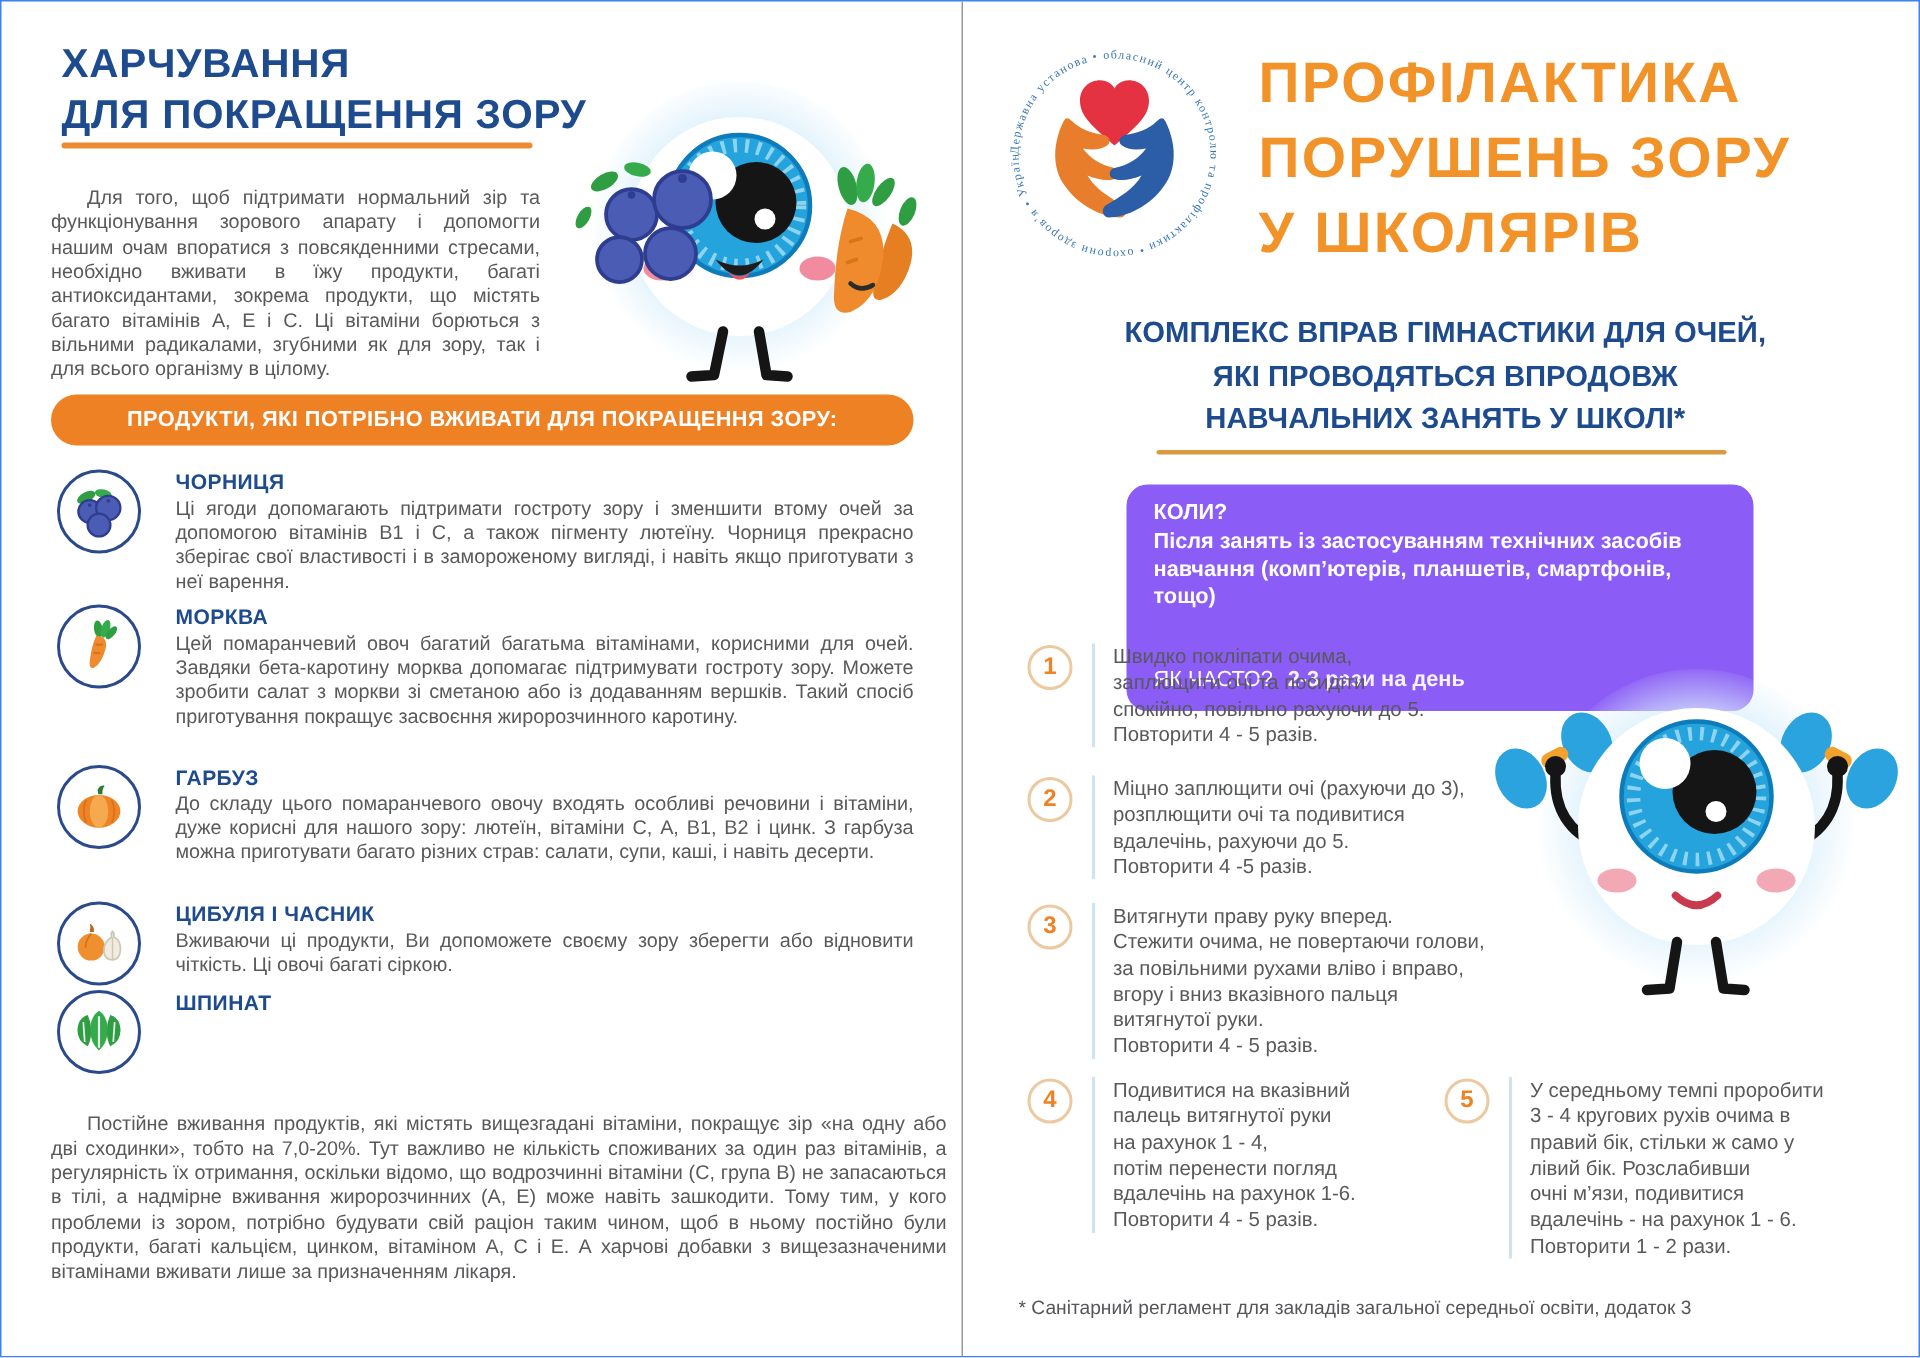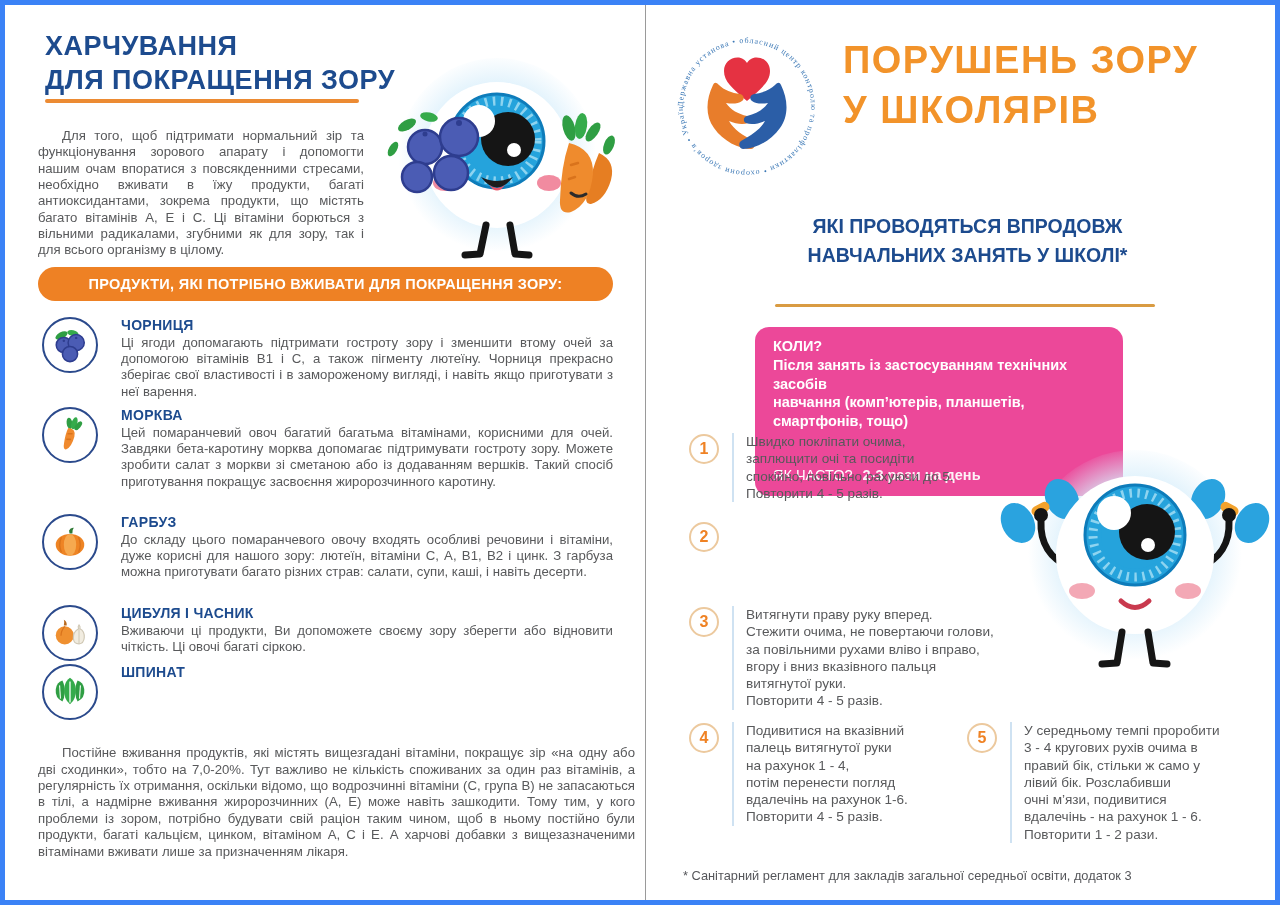--- a/index.html
+++ b/index.html
@@ -1,18 +1,18 @@
 <!DOCTYPE html>
 <html><head>
 <meta charset="utf-8">
 <style>
   html,body { margin:0; padding:0; background:#ffffff; }
   .sheet {
     position:relative; width:1280px; height:905px; background:#ffffff;
-    border:5px solid #3b82f6; box-sizing:border-box; overflow:hidden;
+    border:1px solid #3b82f6; box-sizing:border-box; overflow:hidden;
     font-family:"Liberation Sans", sans-serif; color:#58595b;
   }
   .divider { position:absolute; left:640px; top:0; width:1px; height:100%; background:#9a9a9a; }
 
   
   .lp-title { position:absolute; left:40px; top:24px; color:#1d4b8e; font-size:27px; font-weight:800; line-height:34px; letter-spacing:0.5px; }
   .lp-underline { position:absolute; left:40px; top:94px; width:314px; height:4px; background:#ec8b33; border-radius:2px; }
   .lp-intro { position:absolute; left:33px; top:110px; width:326px; font-size:13.2px; line-height:16.3px; text-align:justify; text-indent:24px; color:#58595b; }
   .lp-banner {
     position:absolute; left:33px; top:262px; width:575px; height:34px; box-sizing:border-box;
@@ -29,22 +29,22 @@
   #item-0 { top:312px; } #item-1 { top:402px; } #item-2 { top:509px; } #item-3 { top:600px; } #item-4 { top:659px; }
   .lp-outro { position:absolute; left:33px; top:727px; width:597px; font-size:13.2px; line-height:16.4px; text-align:justify; text-indent:24px; color:#58595b; }
   .mascot1 { position:absolute; left:368px; top:52px; }
 
   
   .rp-logo { position:absolute; left:666px; top:26px; }
   .rp-title { position:absolute; left:838px; top:30px; color:#f2932a; font-size:38px; font-weight:800; line-height:50px; letter-spacing:1.5px; }
   .rp-subtitle { position:absolute; left:645px; top:207px; width:635px; text-align:center; color:#1d4b8e; font-size:19.5px; font-weight:800; line-height:28.5px; }
   .rp-subline { position:absolute; left:770px; top:299px; width:380px; height:3px; background:#d99b42; border-radius:2px; }
   .when-box {
-    position:absolute; left:750px; top:322px; width:368px; box-sizing:border-box;
-    background:#ec4899; border-radius:14px; padding:11px 18px 13px 18px; color:#ffffff;
+    position:absolute; left:750px; top:322px; width:418px; box-sizing:border-box;
+    background:#8b5cf6; border-radius:14px; padding:11px 18px 13px 18px; color:#ffffff;
   }
   .when-label { font-size:14.5px; font-weight:800; }
   .when-text { font-size:14.5px; font-weight:700; line-height:18.5px; margin:2px 0 10px 0; white-space:pre-line; }
   .freq-line { display:flex; gap:10px; align-items:baseline; }
   .freq-label { font-size:14.5px; font-weight:400; }
   .freq-text { font-size:14.5px; font-weight:600; opacity:0.93;margin-top:27px; }
   .exercise { position:absolute; display:flex; align-items:flex-start; gap:13px; }
   .ex-num {
     flex:0 0 auto; width:30px; height:30px; border-radius:50%; border:2px solid #ecc99e; box-sizing:border-box;
     color:#ef8224; font-weight:800; font-size:16px; display:flex; align-items:center; justify-content:center; margin-top:1px; background:#fff;
@@ -215,25 +215,27 @@
       <circle cx="76" cy="76" r="75" fill="#ffffff"></circle>
       <text font-size="8" fill="#3a77b5" letter-spacing="1" font-family="Liberation Serif, serif">
         <textPath href="#ringPath">Державна установа • обласний центр контролю та профілактики • охорони здоров’я • Україні</textPath>
       </text>
       <path d="M76 70 C 61 57 53 50.5 53 40 C 53 32 59 26.5 66.5 26.5 C 71 26.5 74.5 29 76 32 C 77.5 29 81 26.5 85.5 26.5 C 93 26.5 99 32 99 40 C 99 50.5 91 57 76 70 Z" fill="#e53242"></path>
       <path fill="#e87d2b" d="M42 54 C 35 68 34 85 43 97 C 52 110 68 118 80 118 C 84 118 85 112 82 110 C 72 104 63 99 58 90 C 65 93 72 94 77 92 C 80 91 80 86 76 85 C 67 83 60 79 55 72 C 61 73 67 73 71 70 C 74 68 73 64 69 63 C 61 62 53 59 48 54 C 45 51 43.5 51 42 54 Z"></path>
       <path fill="#2b5ea7" d="M110 54 C 117 68 118 85 109 97 C 100 110 84 118 72 118 C 68 118 67 112 70 110 C 80 104 89 99 94 90 C 87 93 80 94 75 92 C 72 91 72 86 76 85 C 85 83 92 79 97 72 C 91 73 85 73 81 70 C 78 68 79 64 83 63 C 91 62 99 59 104 54 C 107 51 108.5 51 110 54 Z"></path>
     </svg>
 
     <div class="rp-title">
+      <div>ПРОФІЛАКТИКА</div>
       <div>ПОРУШЕНЬ ЗОРУ</div>
       <div>У ШКОЛЯРІВ</div>
     </div>
 
     <div class="rp-subtitle">
+      <div>КОМПЛЕКС ВПРАВ ГІМНАСТИКИ ДЛЯ ОЧЕЙ,</div>
       <div>ЯКІ ПРОВОДЯТЬСЯ ВПРОДОВЖ</div>
       <div>НАВЧАЛЬНИХ ЗАНЯТЬ У ШКОЛІ*</div>
     </div>
     <div class="rp-subline"></div>
 
     <div class="when-box">
       <div class="when-label">КОЛИ?</div>
       <div class="when-text">Після занять із застосуванням технічних засобів
 навчання (комп’ютерів,  планшетів, смартфонів, тощо)</div>
       <div class="freq-line">
@@ -277,20 +279,24 @@
 
     <div class="exercise" id="ex-1">
       <div class="ex-num">1</div>
       <div class="ex-text">Швидко покліпати очима,
 заплющити очі та посидіти
 спокійно, повільно рахуючи до 5.
 Повторити 4 - 5 разів.</div>
     </div>
     <div class="exercise" id="ex-2">
       <div class="ex-num">2</div>
+      <div class="ex-text">Міцно заплющити очі (рахуючи до 3),
+розплющити очі та подивитися
+вдалечінь, рахуючи до 5.
+Повторити 4 -5 разів.</div>
     </div>
     <div class="exercise" id="ex-3">
       <div class="ex-num">3</div>
       <div class="ex-text">Витягнути праву руку вперед.
 Стежити очима, не повертаючи голови,
 за повільними рухами вліво і вправо,
 вгору і вниз вказівного пальця
 витягнутої руки.
 Повторити 4 - 5 разів.</div>
     </div>

